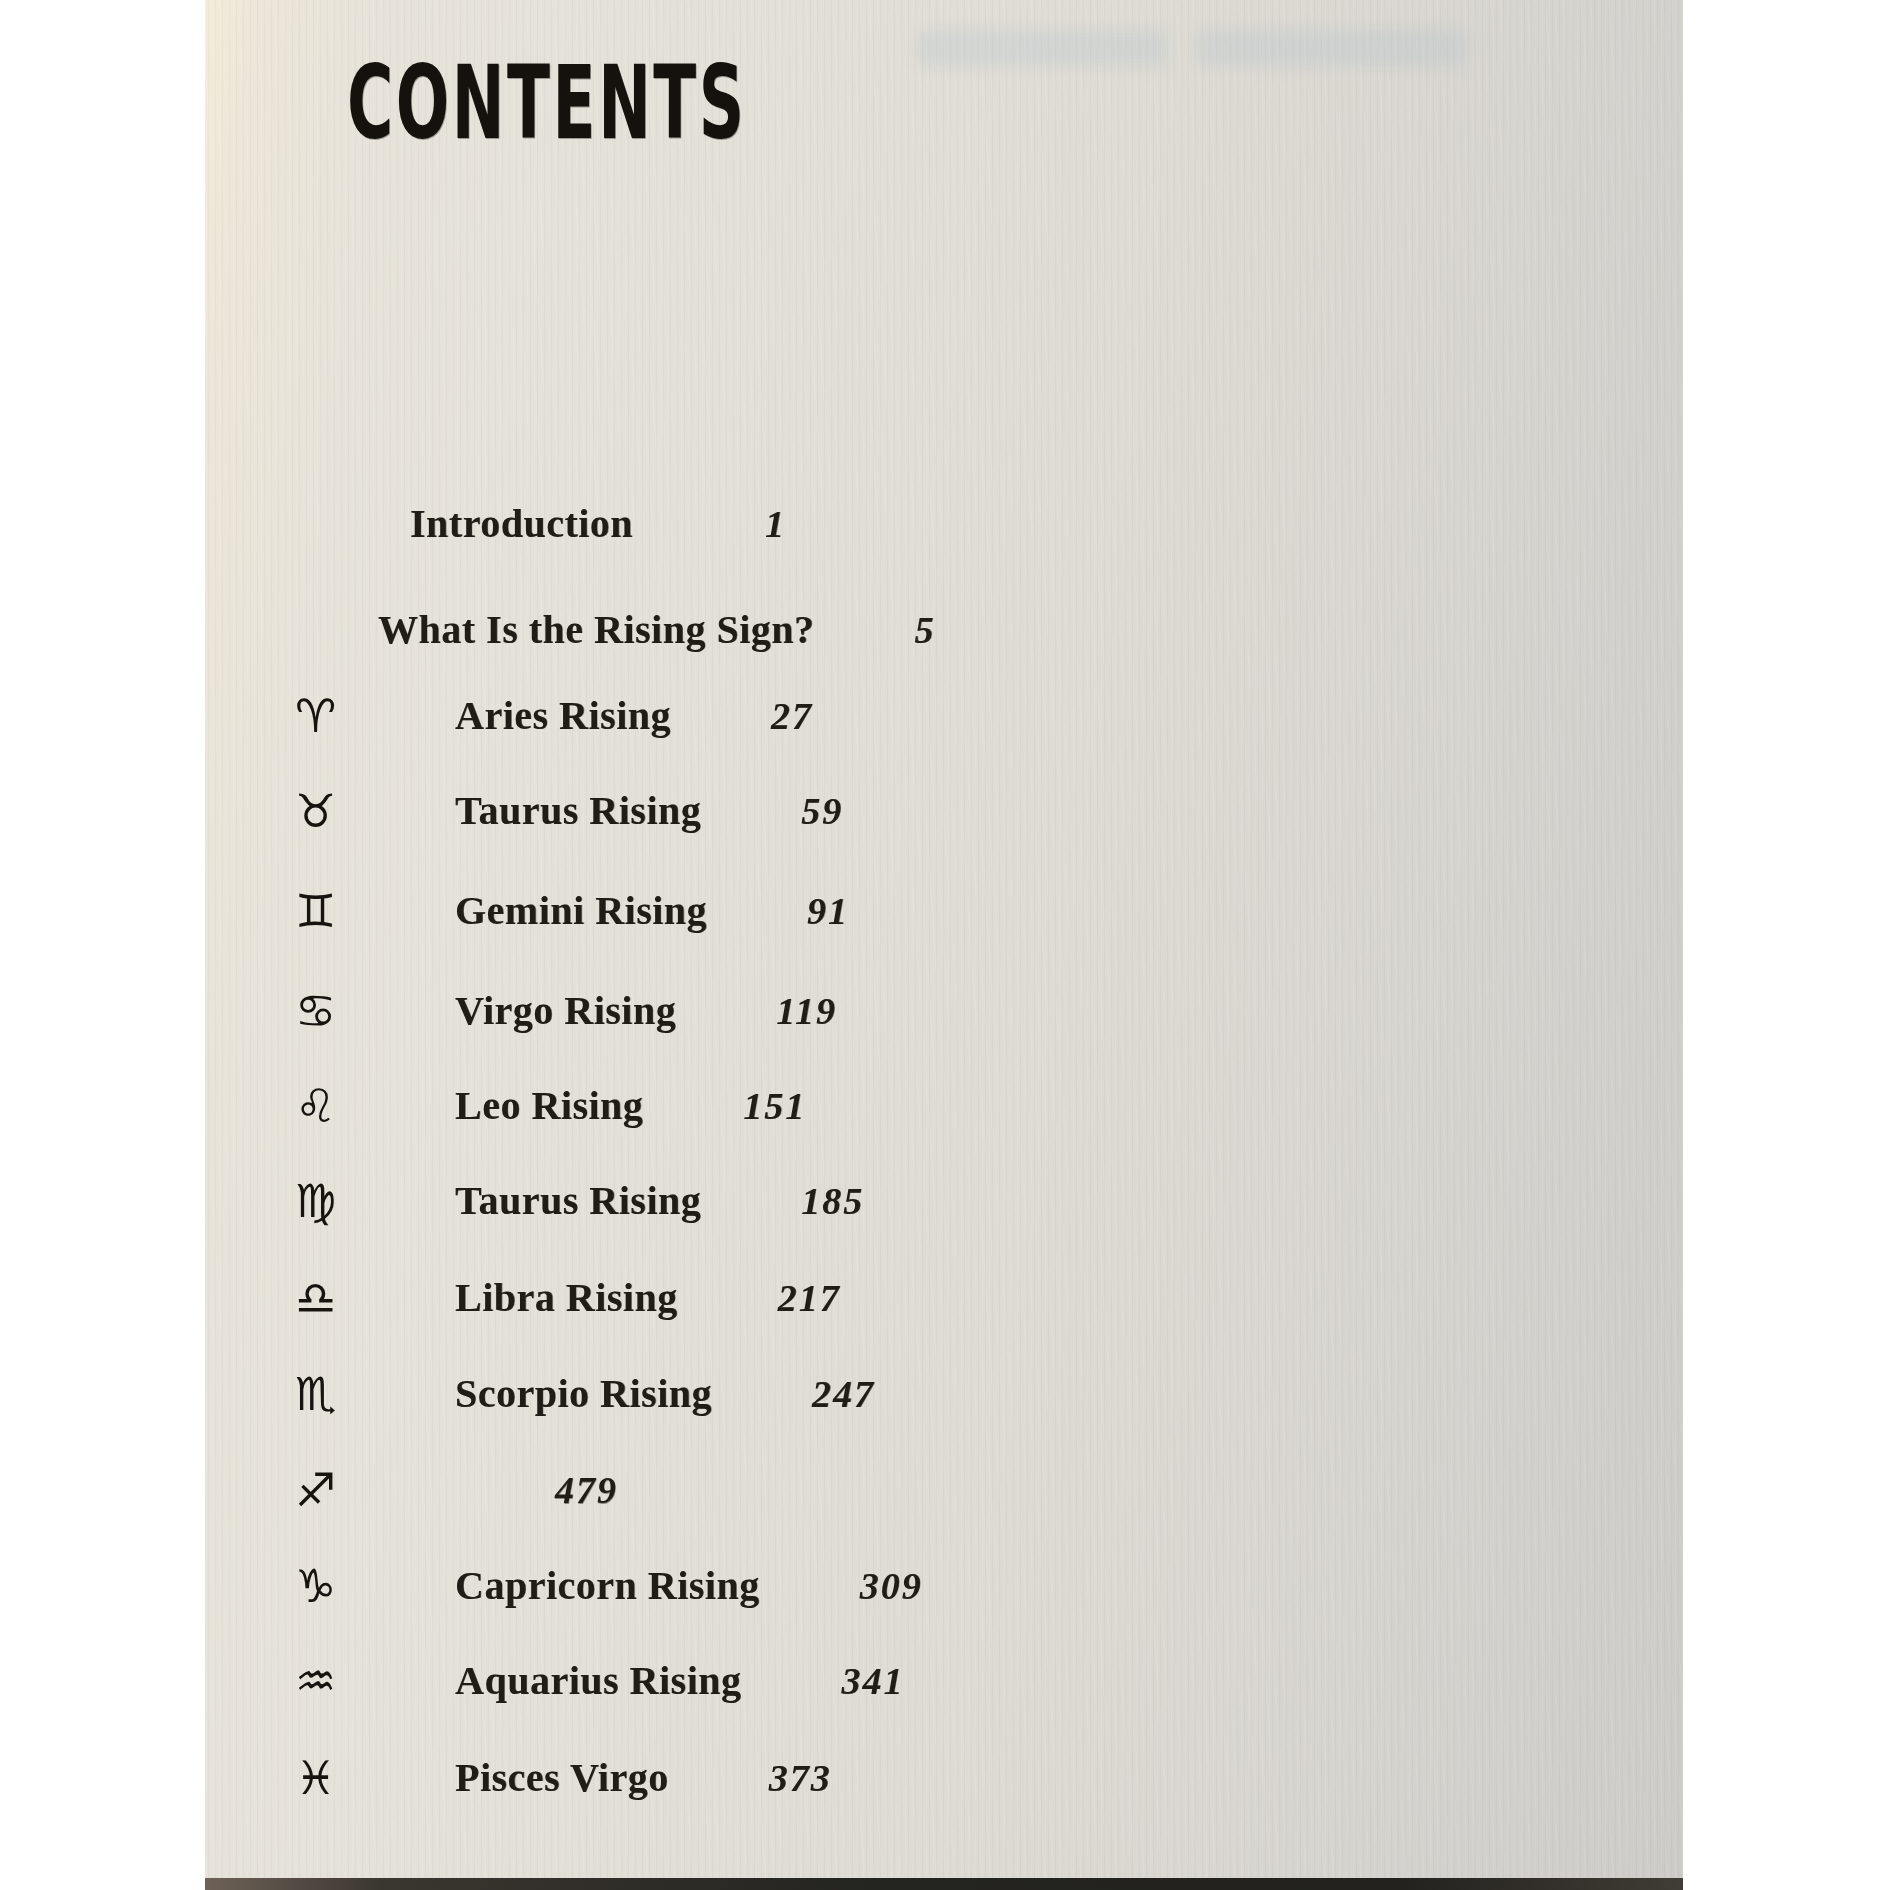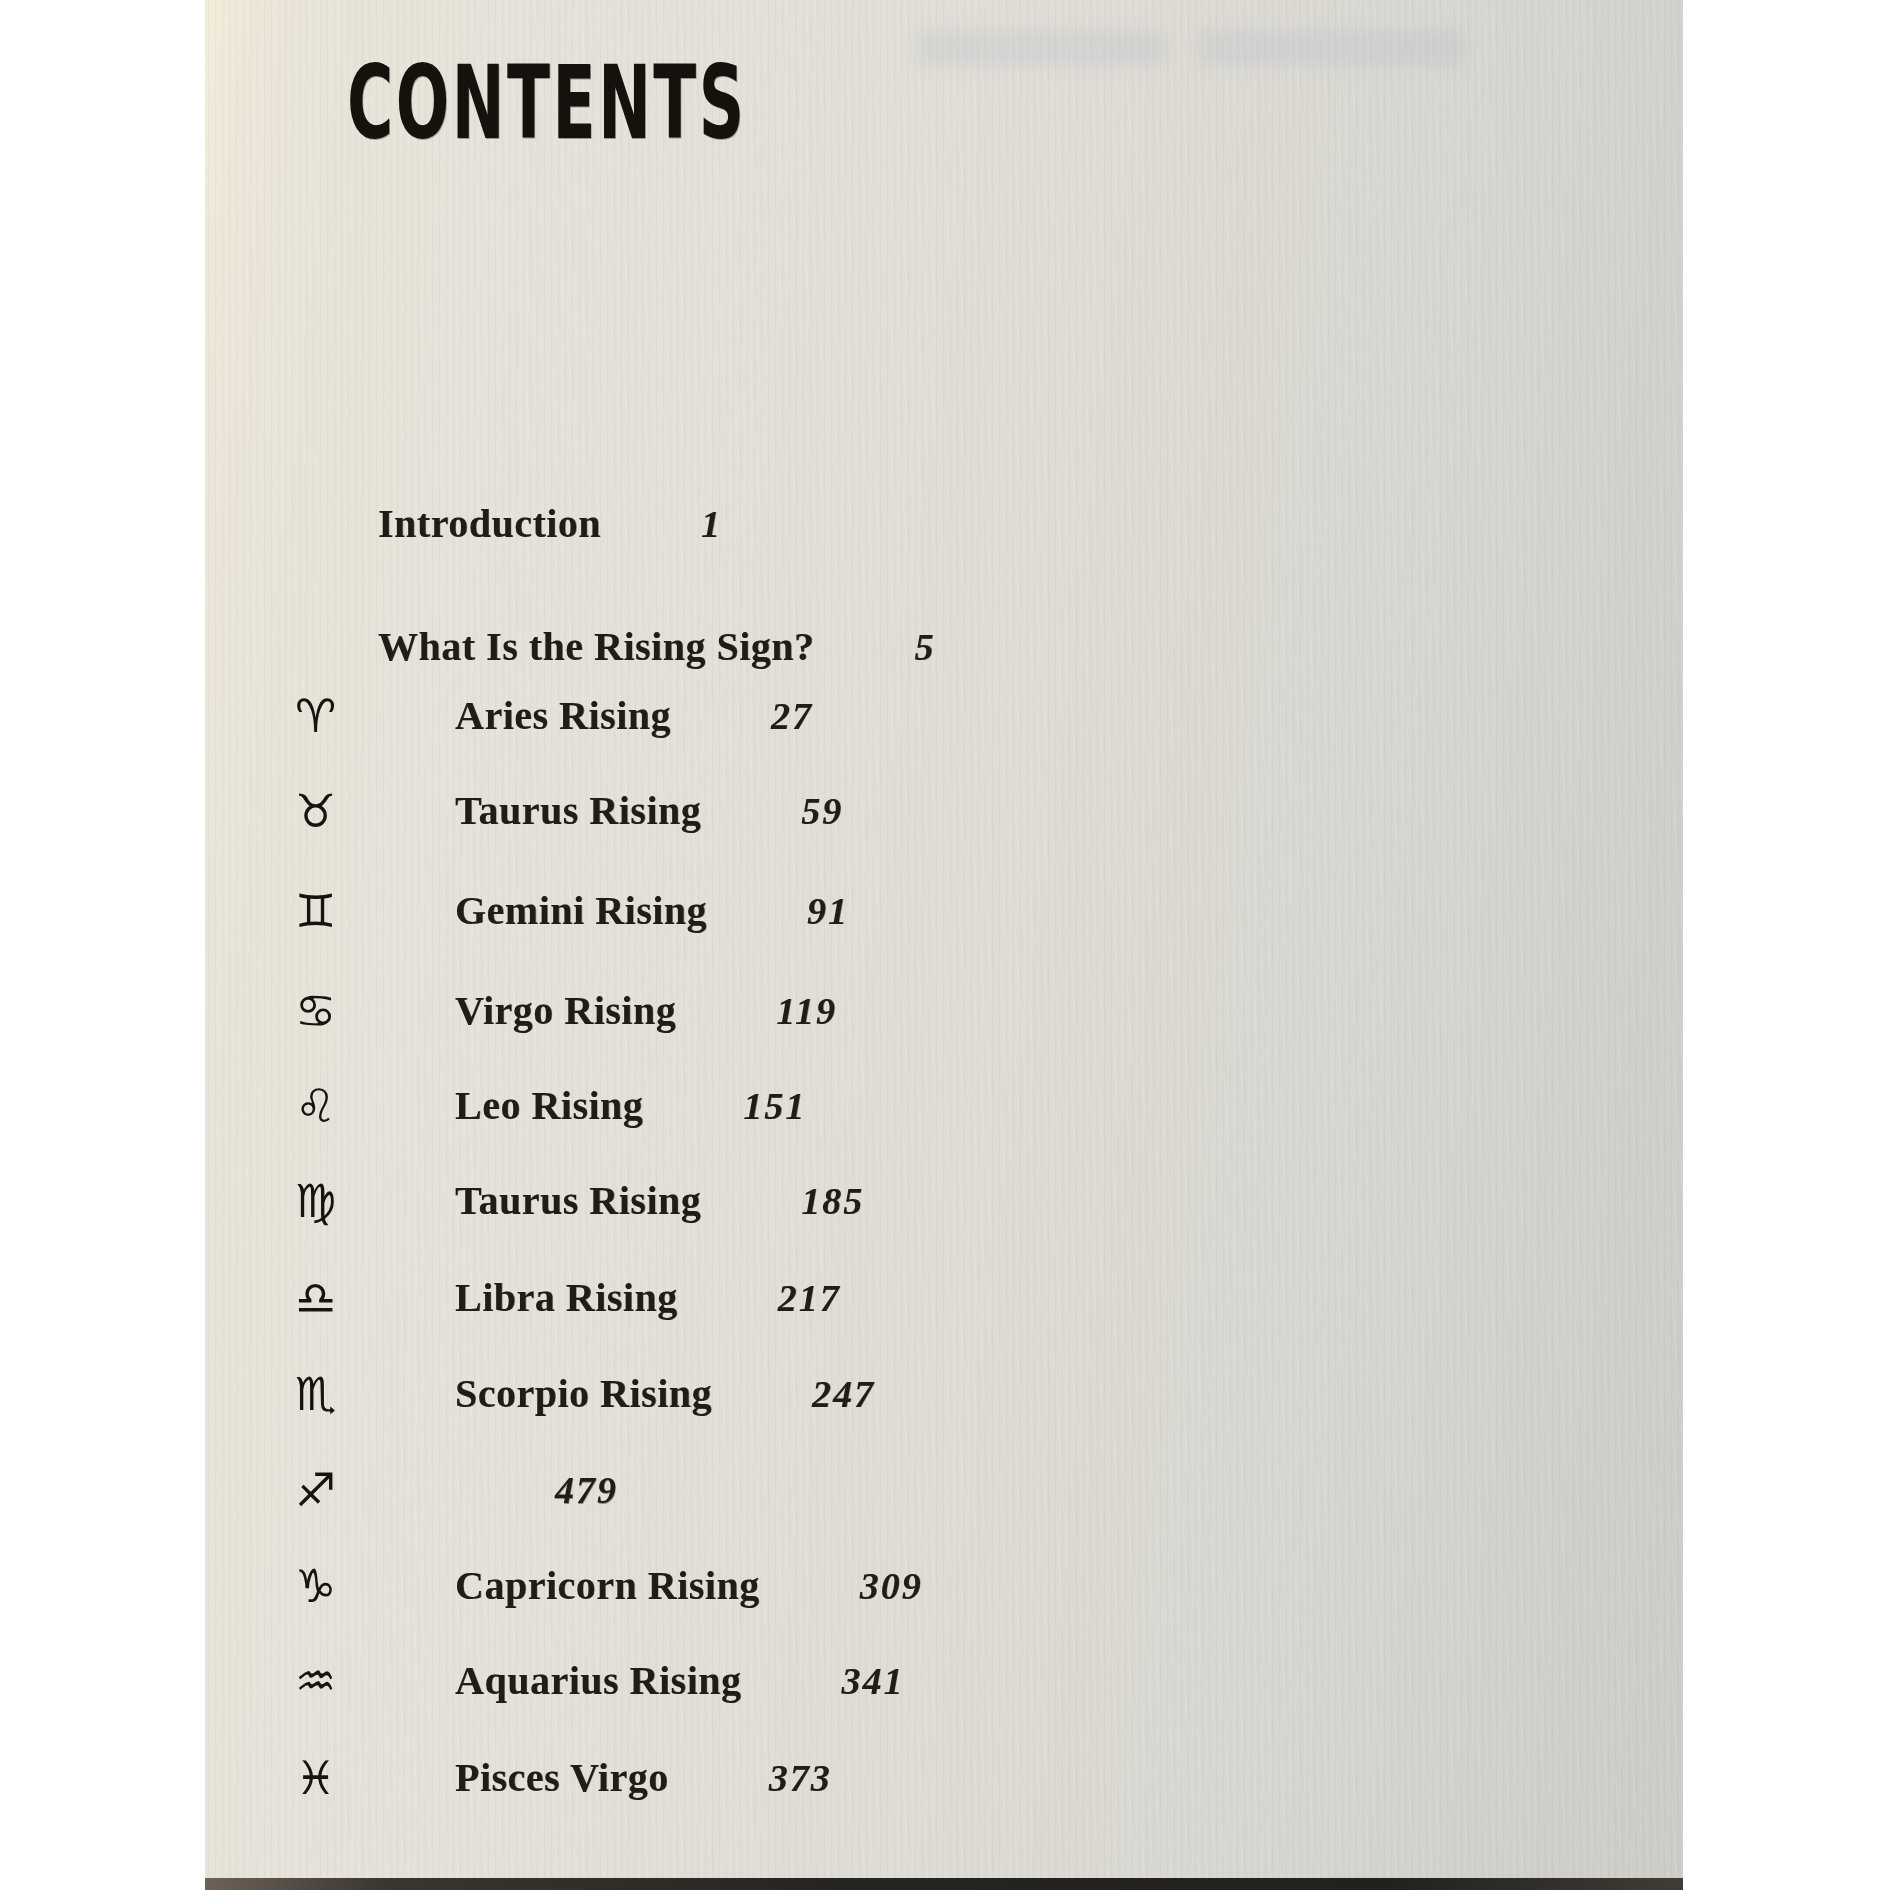--- a/index.html
+++ b/index.html
@@ -92,26 +92,26 @@
 <body>
 
 <div class="page">
   <div class="bleed b1"></div>
   <div class="bleed b2"></div>
 </div>
 
 <h1 class="title">CONTENTS</h1>
 
 <div class="toc">
-    <div class="row no-icon" style="top: 523px;">
+    <div class="row no-icon" style="top: 523px; gap: 32px;">
     <span class="icon"></span>
     <span class="label">Introduction</span>
     <span class="pagenum">1</span>
   </div>
-    <div class="row no-icon" style="top: 646px;">
+    <div class="row no-icon" style="top: 629px;">
     <span class="icon"></span>
     <span class="label">What Is the Rising Sign?</span>
     <span class="pagenum">5</span>
   </div>
     <div class="row" style="top: 715px;">
     <span class="icon">♈</span>
     <span class="label">Aries Rising</span>
     <span class="pagenum">27</span>
   </div>
     <div class="row" style="top: 810px;">

